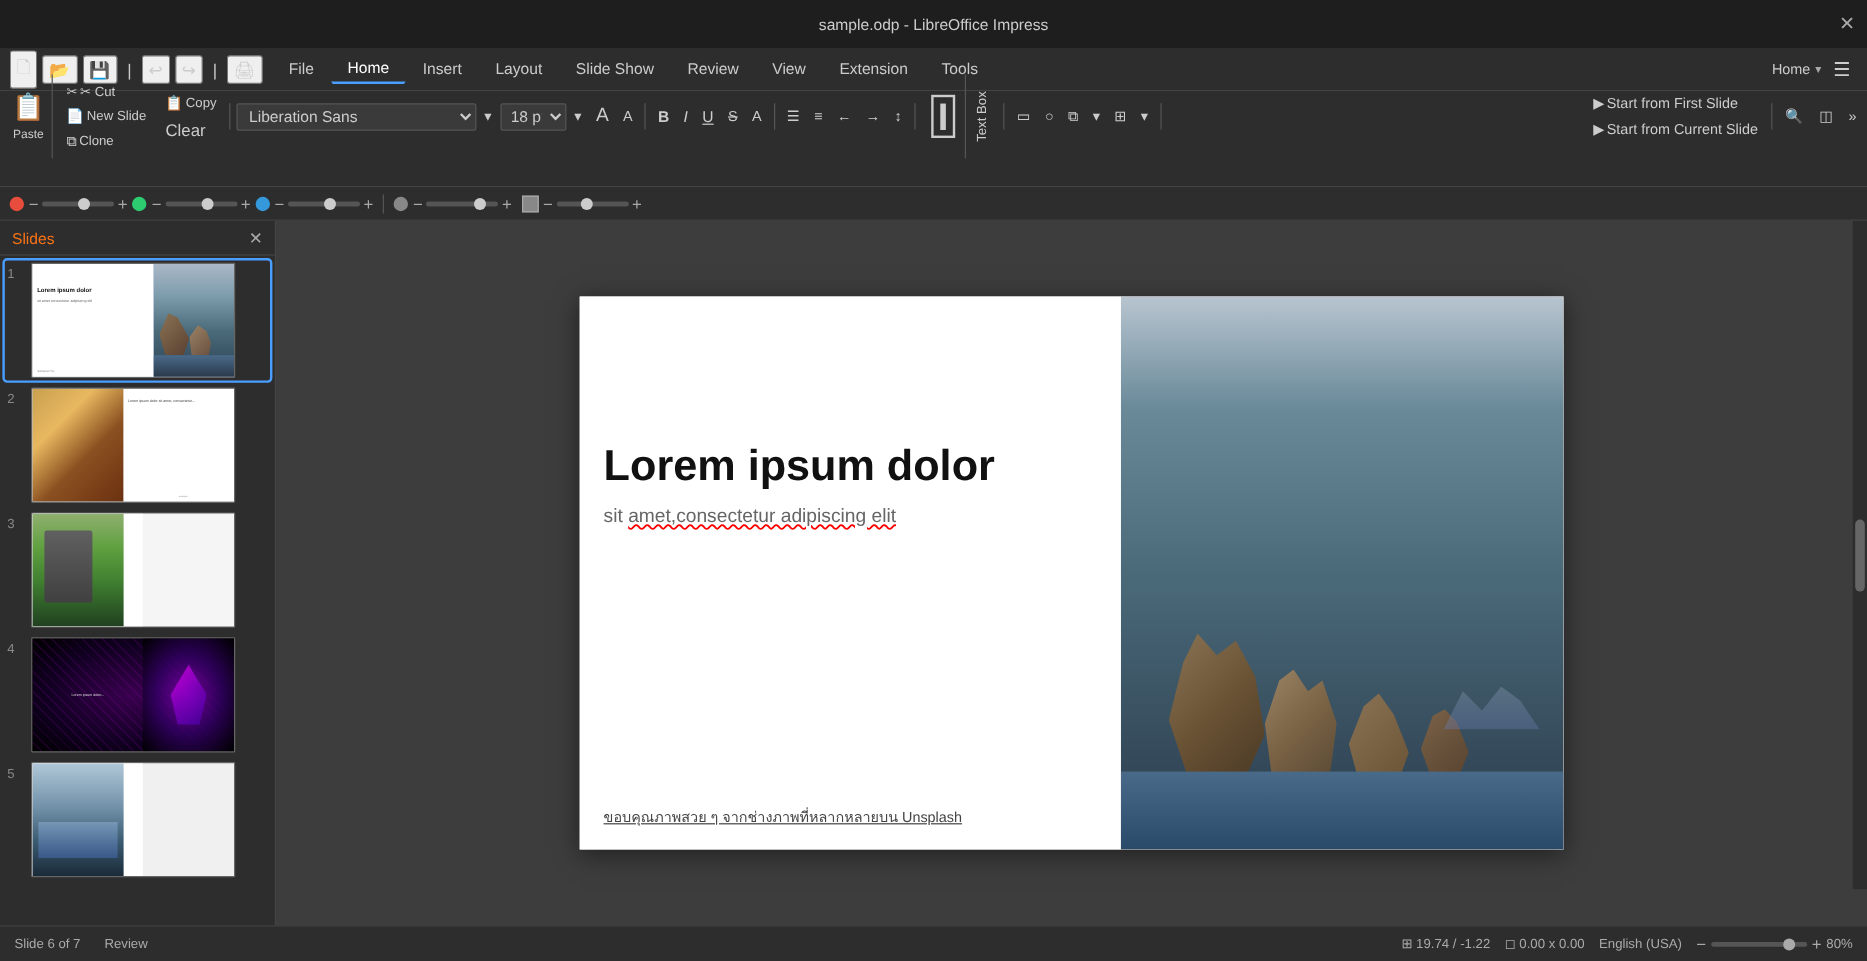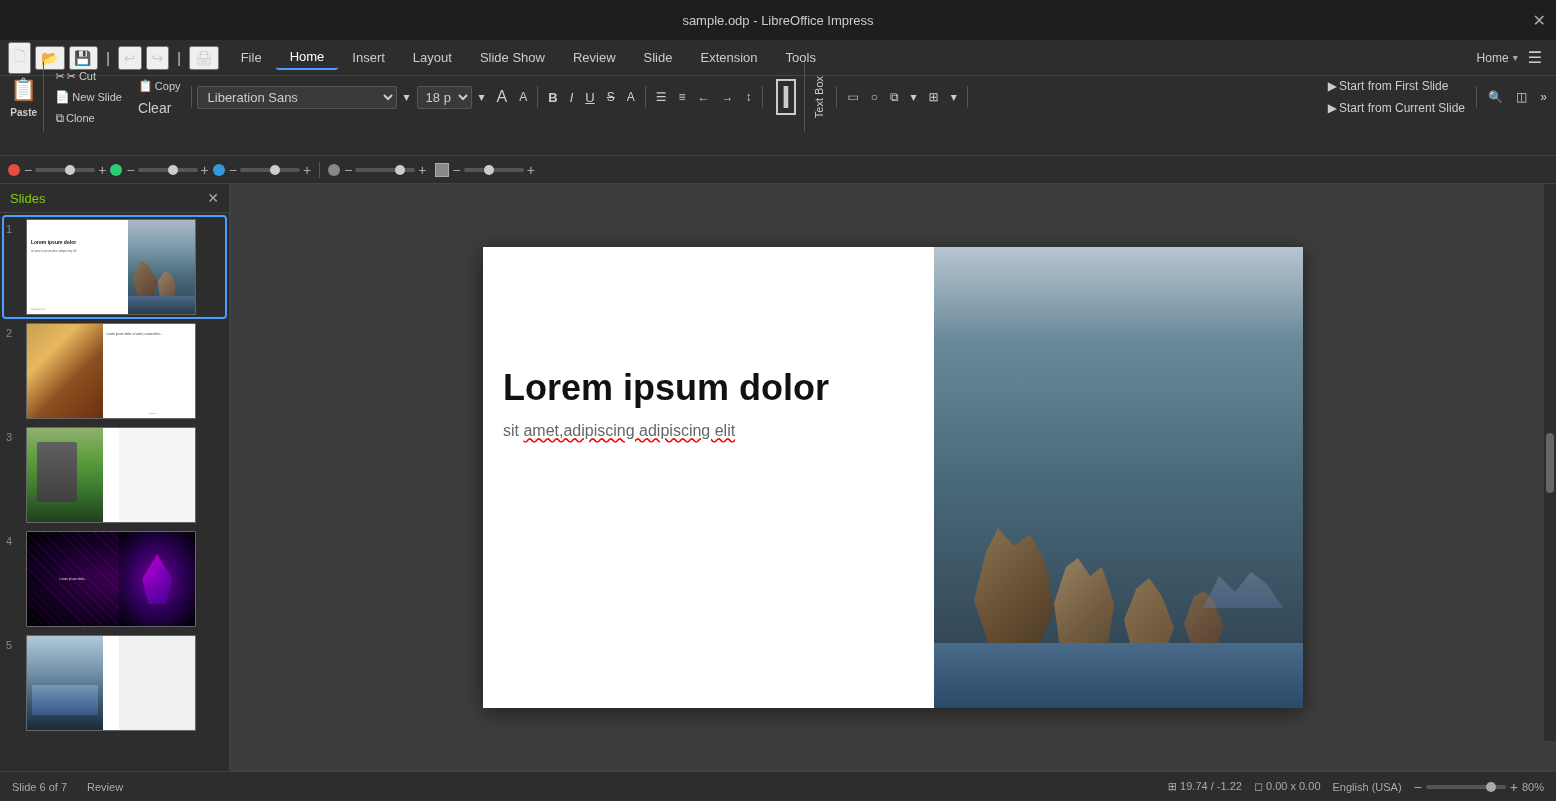--- a/index.html
+++ b/index.html
@@ -105,21 +105,21 @@
       display: flex;
       flex-direction: column;
     }
     #slides-header {
       display: flex;
       align-items: center;
       justify-content: space-between;
       padding: 6px 10px;
       border-bottom: 1px solid #444;
     }
-    #slides-header .title { font-size: 13px; color: #84cc16; text-align: center; }
+    #slides-header .title { font-size: 13px; color: #f97316; text-align: center; }
     #slides-header .close { cursor: pointer; color: #aaa; font-size: 14px; }
     #slides-list { flex: 1; overflow-y: auto; padding: 4px; }
     .slide-item {
       display: flex;
       align-items: flex-start;
       gap: 6px;
       margin-bottom: 4px;
       cursor: pointer;
       padding: 2px;
       border-radius: 2px;
@@ -316,38 +316,38 @@
     <span class="menu-icon-btn">|</span>
     <button class="menu-icon-btn">🖨</button>
   </div>
   <div class="menu-items">
     <div class="menu-item">File</div>
     <div class="menu-item active">Home</div>
     <div class="menu-item">Insert</div>
     <div class="menu-item">Layout</div>
     <div class="menu-item">Slide Show</div>
     <div class="menu-item">Review</div>
-    <div class="menu-item">Slide</div>
+    <div class="menu-item">View</div>
     <div class="menu-item">Extension</div>
     <div class="menu-item">Tools</div>
   </div>
   <div class="menu-right">
     <span style="color:#ccc; font-size:12px;">Home</span>
     <span style="color:#aaa; font-size:10px;">▾</span>
     <span class="hamburger">☰</span>
   </div>
 </div>
 
 <div id="toolbar">
 
   <div class="toolbar-row">
 
     <div style="display:flex;flex-direction:column;align-items:center;padding:2px 6px;border-right:1px solid #555;height:70px;justify-content:center;gap:4px;">
       <button class="tb-btn" style="font-size:22px;padding:0;">📋</button>
-      <span style="font-size:10px;color:#ccc;font-weight:bold;">Paste</span>
+      <span style="font-size:10px;color:#ccc;">Paste</span>
     </div>
 
     <div style="display:flex;flex-direction:column;gap:1px;padding:0 4px;">
       <button class="tb-btn">
         <span style="font-size:11px;">✂</span>
         <span style="font-size:11px;text-align:center;">✂ Cut</span>
       </button>
       <button class="tb-btn">
         <span>📄</span>
         <span style="font-size:11px;">New Slide</span>
@@ -560,21 +560,24 @@
 
     </div>
   </div>
 
   <div id="canvas-area">
     <div id="slide-canvas">
 
       <div class="slide-left">
         <div class="main-title">Lorem ipsum dolor</div>
         <div class="main-subtitle">
-          <span>sit </span><span class="underline-squiggle">amet,adipiscing adipiscing elit</span>
+          <span>sit </span><span class="underline-squiggle">amet,consectetur adipiscing elit</span>
+        </div>
+        <div class="photo-credit">
+          <span>ขอบคุณภาพสวย ๆ จากช่างภาพที่หลากหลายบน </span><span style="text-decoration:underline;">Unsplash</span>
         </div>
       </div>
 
       <div class="slide-right">
         <div class="slide-right-img">
 
           <div class="rock1"></div>
           <div class="rock2"></div>
           <div class="rock3"></div>
 

